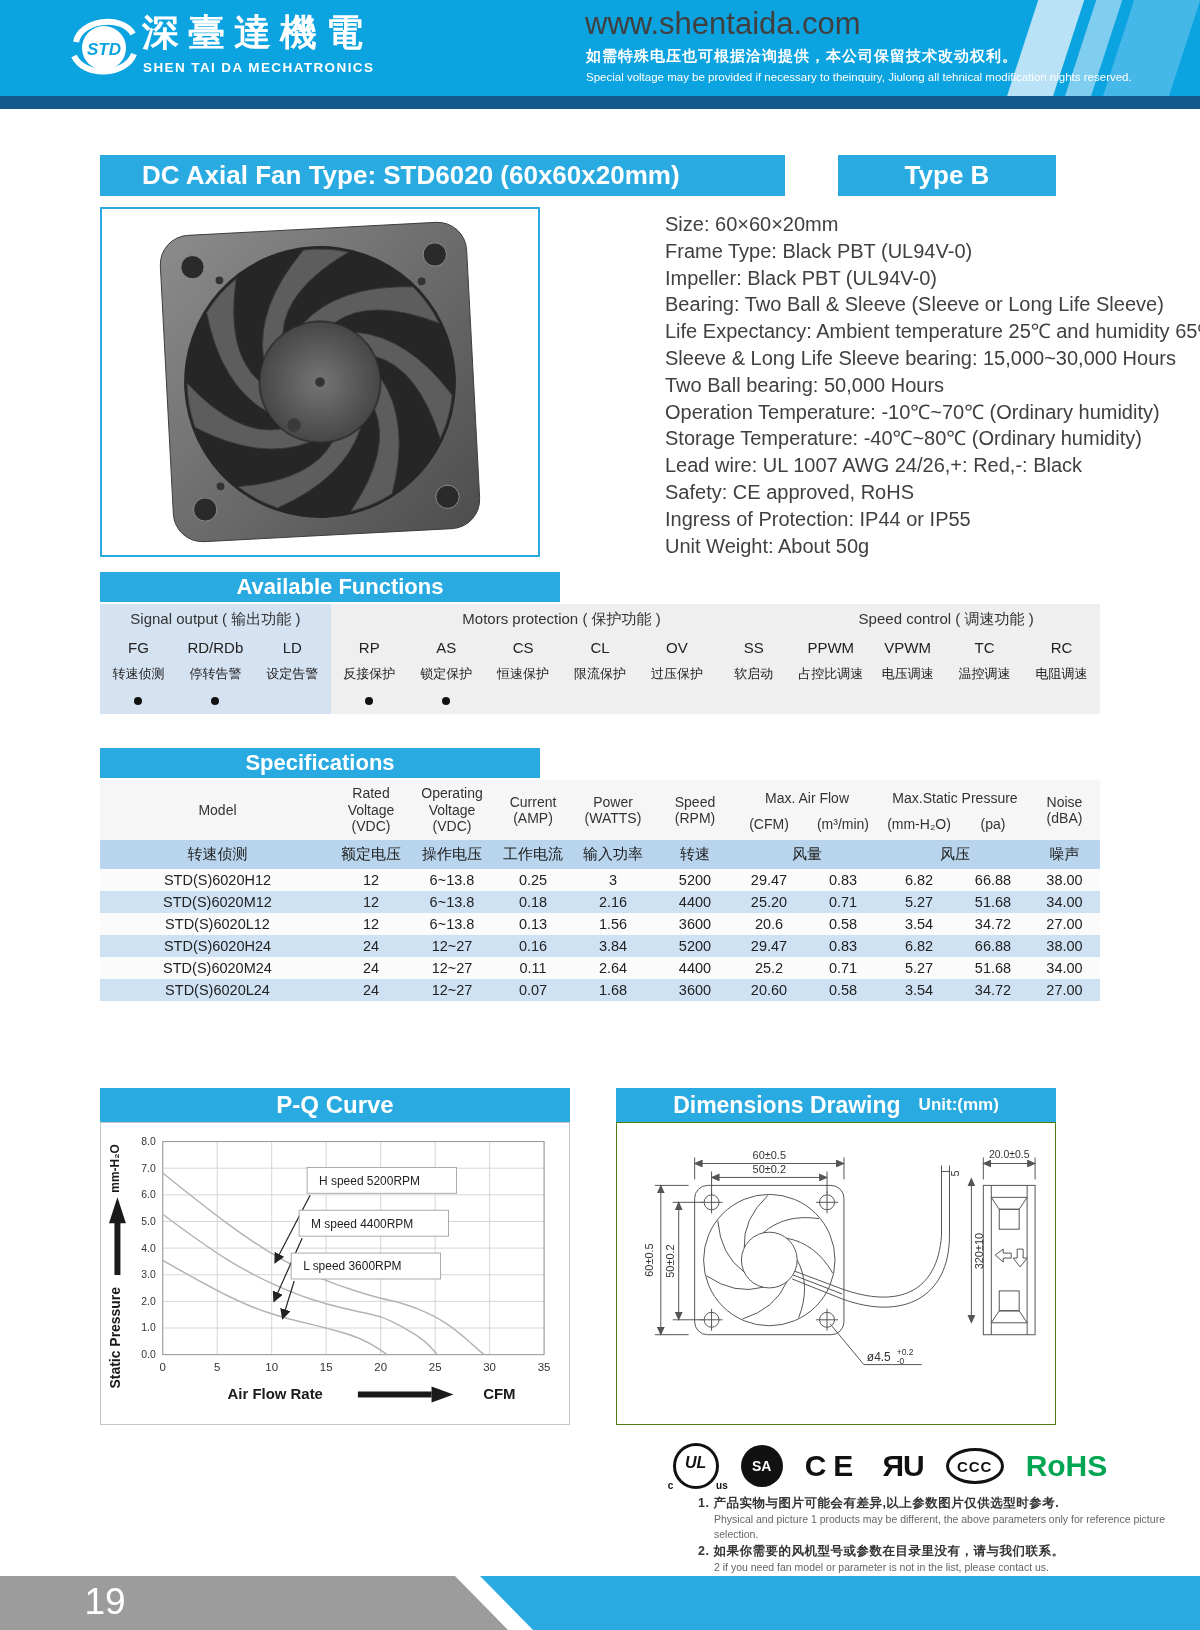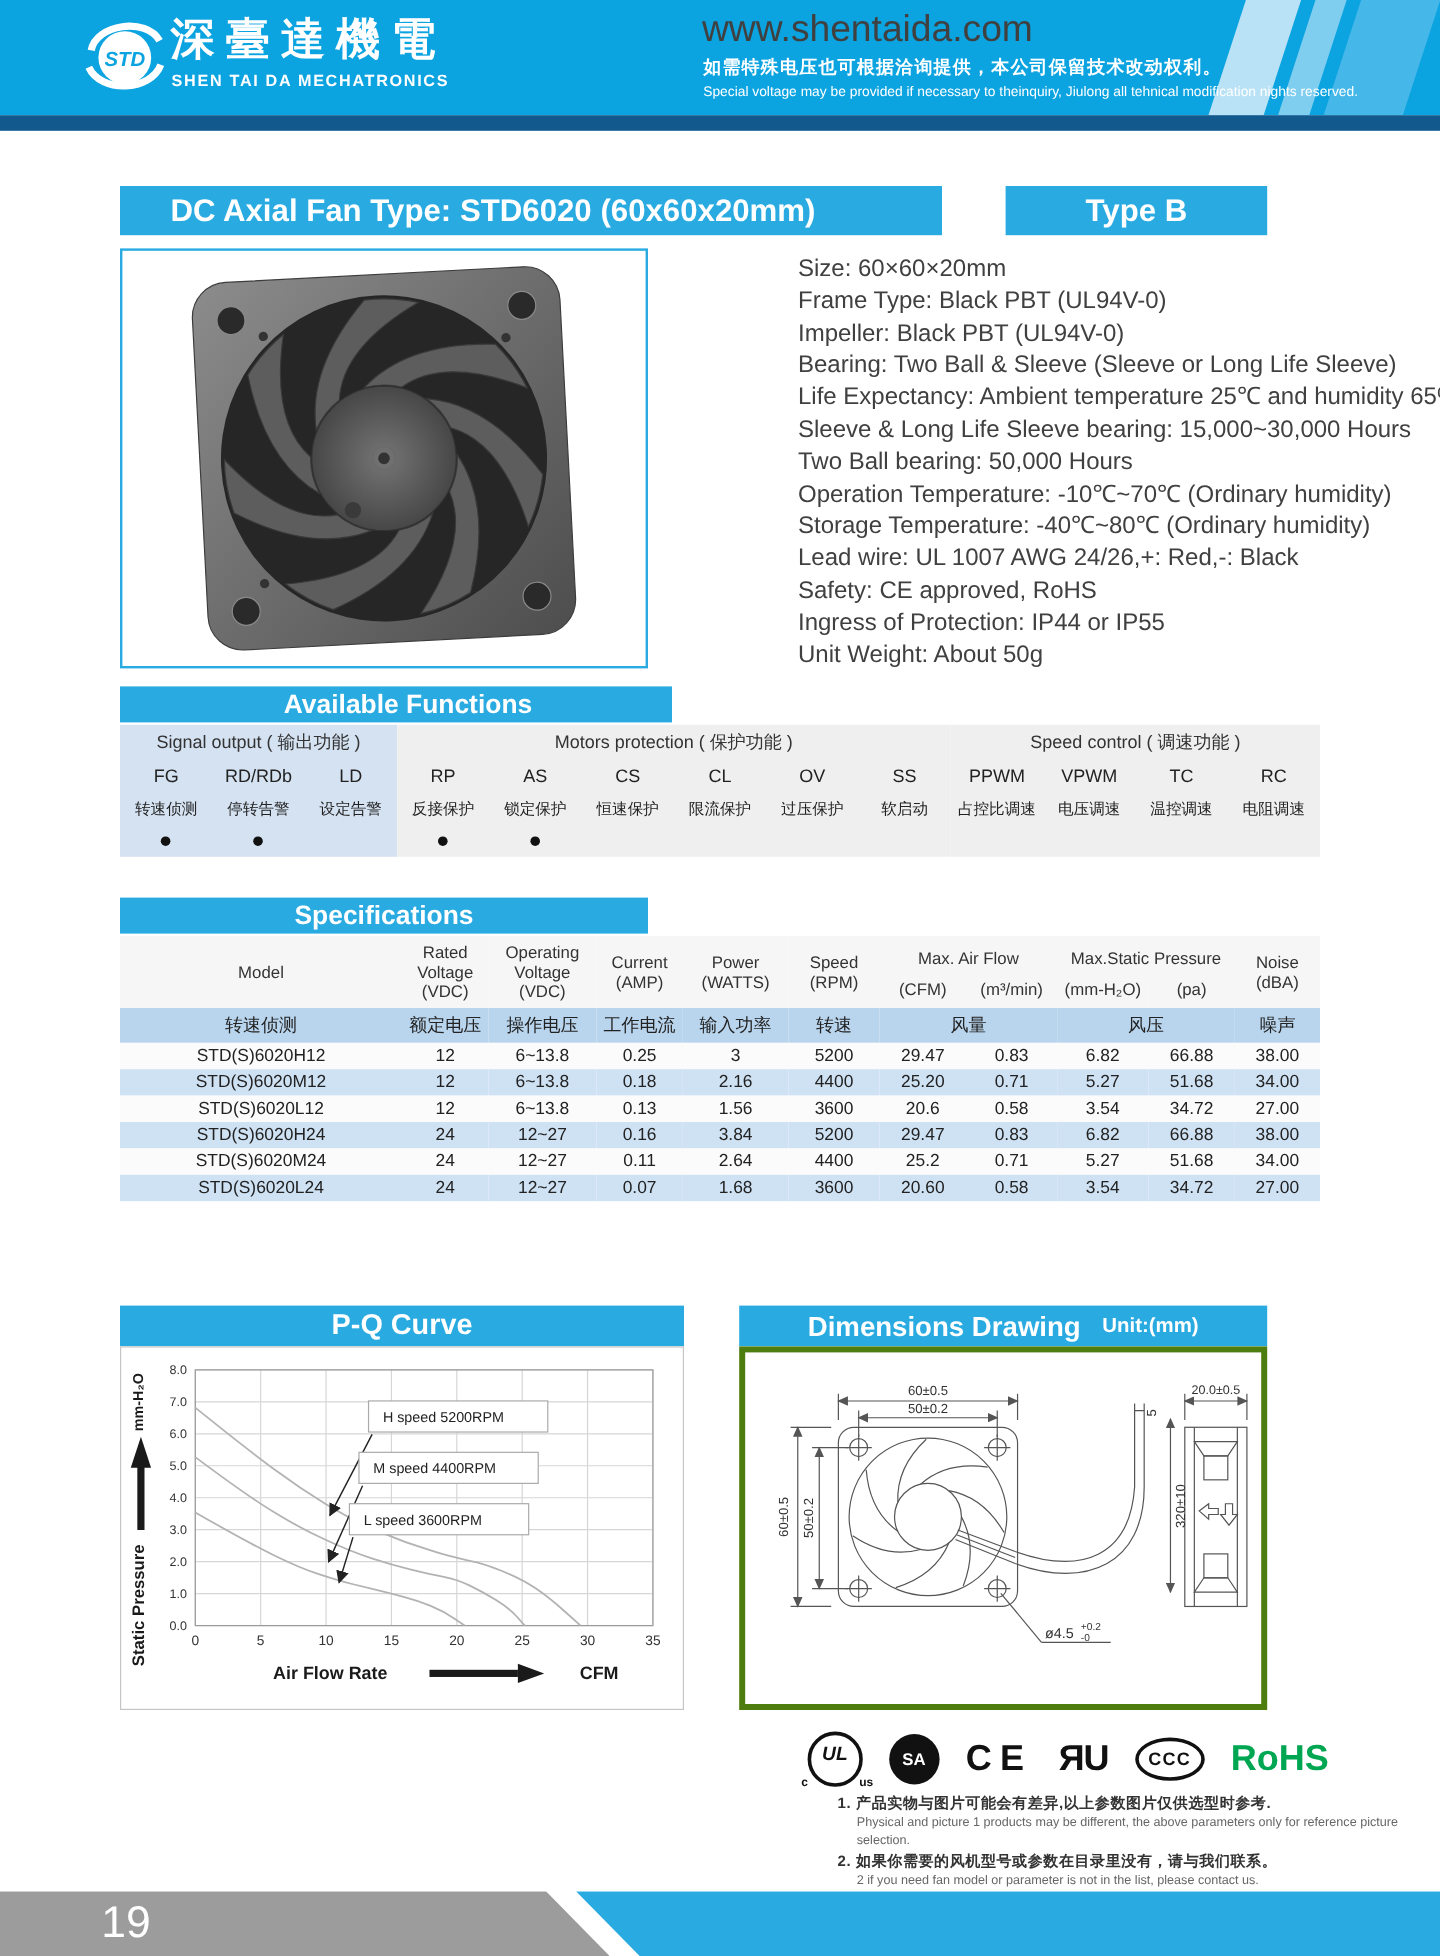--- a/index.html
+++ b/index.html
@@ -57,21 +57,21 @@
   .spec-table .rowA th{height:36px;vertical-align:middle;}
   .spec-table .rowB th{height:24px;vertical-align:top;}
   .spec-table .hline{display:block;line-height:16.5px;}
   .spec-table .cnrow th{background:#b9d5ed;height:29px;font-size:15px;color:#222;}
   .spec-table tbody td{height:22px;font-size:14.5px;color:#222;background:#fbfbfb;}
   .spec-table tbody tr.alt td{background:#cfe2f4;}
 
   
   .pq-box{position:absolute;left:100px;top:1122px;width:470px;height:303px;border:1px solid #c5c5c5;
           box-sizing:border-box;background:#fff;}
-  .dim-box{position:absolute;left:616px;top:1122px;width:440px;height:303px;border:5px solid #4d7c0f;
+  .dim-box{position:absolute;left:616px;top:1122px;width:440px;height:303px;border:1px solid #4d7c0f;
           box-sizing:border-box;background:#fff;}
 
   
   .certs{position:absolute;left:690px;top:1440px;width:400px;height:52px;display:flex;align-items:center;justify-content:center;gap:22px;}
   .cert-ul{width:40px;height:40px;border:3px solid #111;border-radius:50%;position:relative;color:#111;flex:none;}
   .cert-ul .main{position:absolute;left:0;right:0;top:8px;text-align:center;font-size:16px;font-weight:bold;font-style:italic;}
   .cert-ul .c{position:absolute;left:-8px;bottom:-5px;font-size:10px;font-weight:bold;}
   .cert-ul .us{position:absolute;right:-12px;bottom:-5px;font-size:10px;font-weight:bold;}
   .cert-csa{width:42px;height:42px;border-radius:50%;background:#111;color:#fff;display:flex;align-items:center;justify-content:center;font-weight:bold;font-size:14px;flex:none;}
   .cert-ce{font-size:30px;font-weight:bold;letter-spacing:7px;color:#111;}

